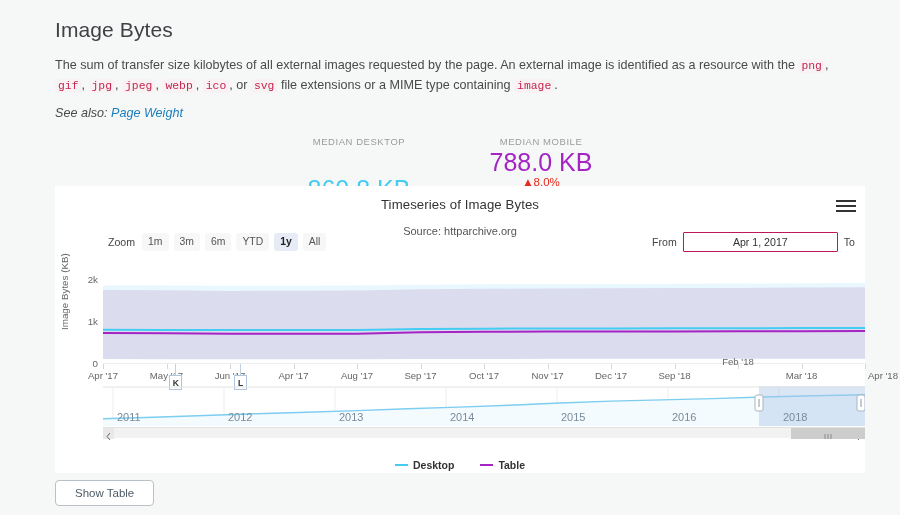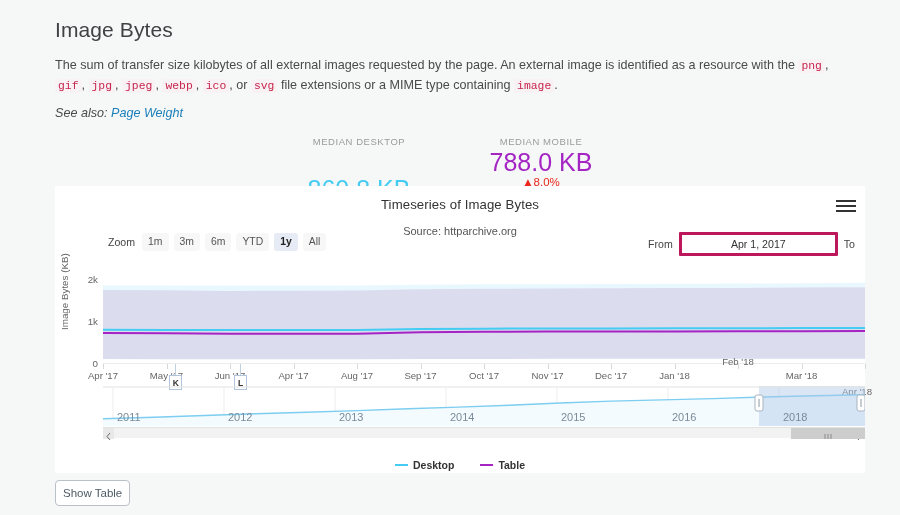--- a/index.html
+++ b/index.html
@@ -76,21 +76,21 @@
   #zoom-group { position:absolute; left:53px; top:3px; display:flex; align-items:center; gap:5px; }
   #zoom-group .lbl { color:#444; margin-right:2px; }
   .zbtn {
     padding:2px 6px 3px 6px; background:#f7f7f7; border-radius:3px;
     color:#555; font-size:10.4px; cursor:pointer; line-height:13px;
   }
   .zbtn.active { background:#e6ebf5; color:#222; font-weight:bold; }
   #daterange { position:absolute; right:10px; top:2px; display:flex; align-items:center; gap:6px; }
   #daterange .lbl { color:#444; font-size:10.6px; }
   .dateinput {
-    border:3px solid #be185d; background:#fff; padding:3px 8px;
+    border:1px solid #be185d; background:#fff; padding:3px 8px;
     font-size:10.6px; color:#333; font-family:"Liberation Sans",sans-serif;
     border-radius:1px; text-align:center; min-width:70px;
   }
 
   
   #plot-wrap { position:absolute; left:0; top:78px; width:100%; height:200px; }
   #ylabel {
     position:absolute; left:4px; top:66px; transform:rotate(-90deg);
     transform-origin:left top; font-size:9.8px; color:#666; white-space:nowrap;
   }
@@ -119,21 +119,21 @@
     display:flex; justify-content:center; gap:26px; align-items:center;
     font-size:10.5px; font-weight:bold; color:#333;
   }
   .lg-item { display:flex; align-items:center; gap:5px; cursor:pointer; }
   .lg-dash { width:13px; height:2px; display:inline-block; }
 
   
   #show-table {
     position:absolute; left:55px; top:480px;
     border:1px solid #b9c0c6; background:#fff; border-radius:4px;
-    padding:6px 7px; font-size:11.5px; color:#4d5b66; cursor:pointer;
+    padding:6px 19px; font-size:11.5px; color:#4d5b66; cursor:pointer;
     font-family:"Liberation Sans", sans-serif;
   }
 </style>
 </head>
 <body>
 
 <div id="header">
   <h1 id="page-title">Image Bytes</h1>
   <p id="desc"><span>The sum of transfer size kilobytes of all external images requested by the page. An external image is identified as a resource with the </span><code class="inline">png</code><span>, </span><code class="inline">gif</code><span>, </span><code class="inline">jpg</code><span>, </span><code class="inline">jpeg</code><span>, </span><code class="inline">webp</code><span>, </span><code class="inline">ico</code><span>, or </span><code class="inline">svg</code><span> file extensions or a MIME type containing </span><code class="inline">image</code><span>.</span></p>
   <p id="see-also">
@@ -209,27 +209,27 @@
         <div class="xtick" style="left: 302px; top: 106px;">Aug '17</div>
         <div style="position: absolute; width: 1px; height: 5px; background: rgb(216, 216, 216); left: 302px; top: 100px;"></div>
         <div class="xtick" style="left: 365.5px; top: 106px;">Sep '17</div>
         <div style="position: absolute; width: 1px; height: 5px; background: rgb(216, 216, 216); left: 365.5px; top: 100px;"></div>
         <div class="xtick" style="left: 429px; top: 106px;">Oct '17</div>
         <div style="position: absolute; width: 1px; height: 5px; background: rgb(216, 216, 216); left: 429px; top: 100px;"></div>
         <div class="xtick" style="left: 492.5px; top: 106px;">Nov '17</div>
         <div style="position: absolute; width: 1px; height: 5px; background: rgb(216, 216, 216); left: 492.5px; top: 100px;"></div>
         <div class="xtick" style="left: 556px; top: 106px;">Dec '17</div>
         <div style="position: absolute; width: 1px; height: 5px; background: rgb(216, 216, 216); left: 556px; top: 100px;"></div>
-        <div class="xtick" style="left: 619.5px; top: 106px;">Jan '18</div>
+        <div class="xtick" style="left: 619.5px; top: 106px;">Sep '18</div>
         <div style="position: absolute; width: 1px; height: 5px; background: rgb(216, 216, 216); left: 619.5px; top: 100px;"></div>
         <div class="xtick" style="left: 683px; top: 92px;">Feb '18</div>
         <div style="position: absolute; width: 1px; height: 5px; background: rgb(216, 216, 216); left: 683px; top: 100px;"></div>
         <div class="xtick" style="left: 746.5px; top: 106px;">Mar '18</div>
         <div style="position: absolute; width: 1px; height: 5px; background: rgb(216, 216, 216); left: 746.5px; top: 100px;"></div>
-        <div class="xtick" style="left: 802px; top: 106px; margin-top: 16px;">Apr '18</div>
+        <div class="xtick" style="left: 828px; top: 106px;">Apr '18</div>
         <div style="position: absolute; width: 1px; height: 5px; background: rgb(216, 216, 216); left: 810px; top: 100px;"></div>
       </div>
     <div id="flags">
         <div class="flagstem" style="position: absolute; left: 120.39px; top: 100px; height: 12px; width: 1px; background: rgb(194, 207, 222);"></div>
         <div class="flagmark" style="left: 114.39px; top: 111px;">K</div>
         <div class="flagstem" style="position: absolute; left: 185.16px; top: 100px; height: 12px; width: 1px; background: rgb(194, 207, 222);"></div>
         <div class="flagmark" style="left: 179.16px; top: 111px;">L</div>
       </div>
     <svg id="nav-svg" width="762" height="40" style="position:absolute;left:48px;top:122px;">
         <line x1="10" y1="2" x2="10" y2="40" stroke="#ededed" stroke-width="1"></line>

